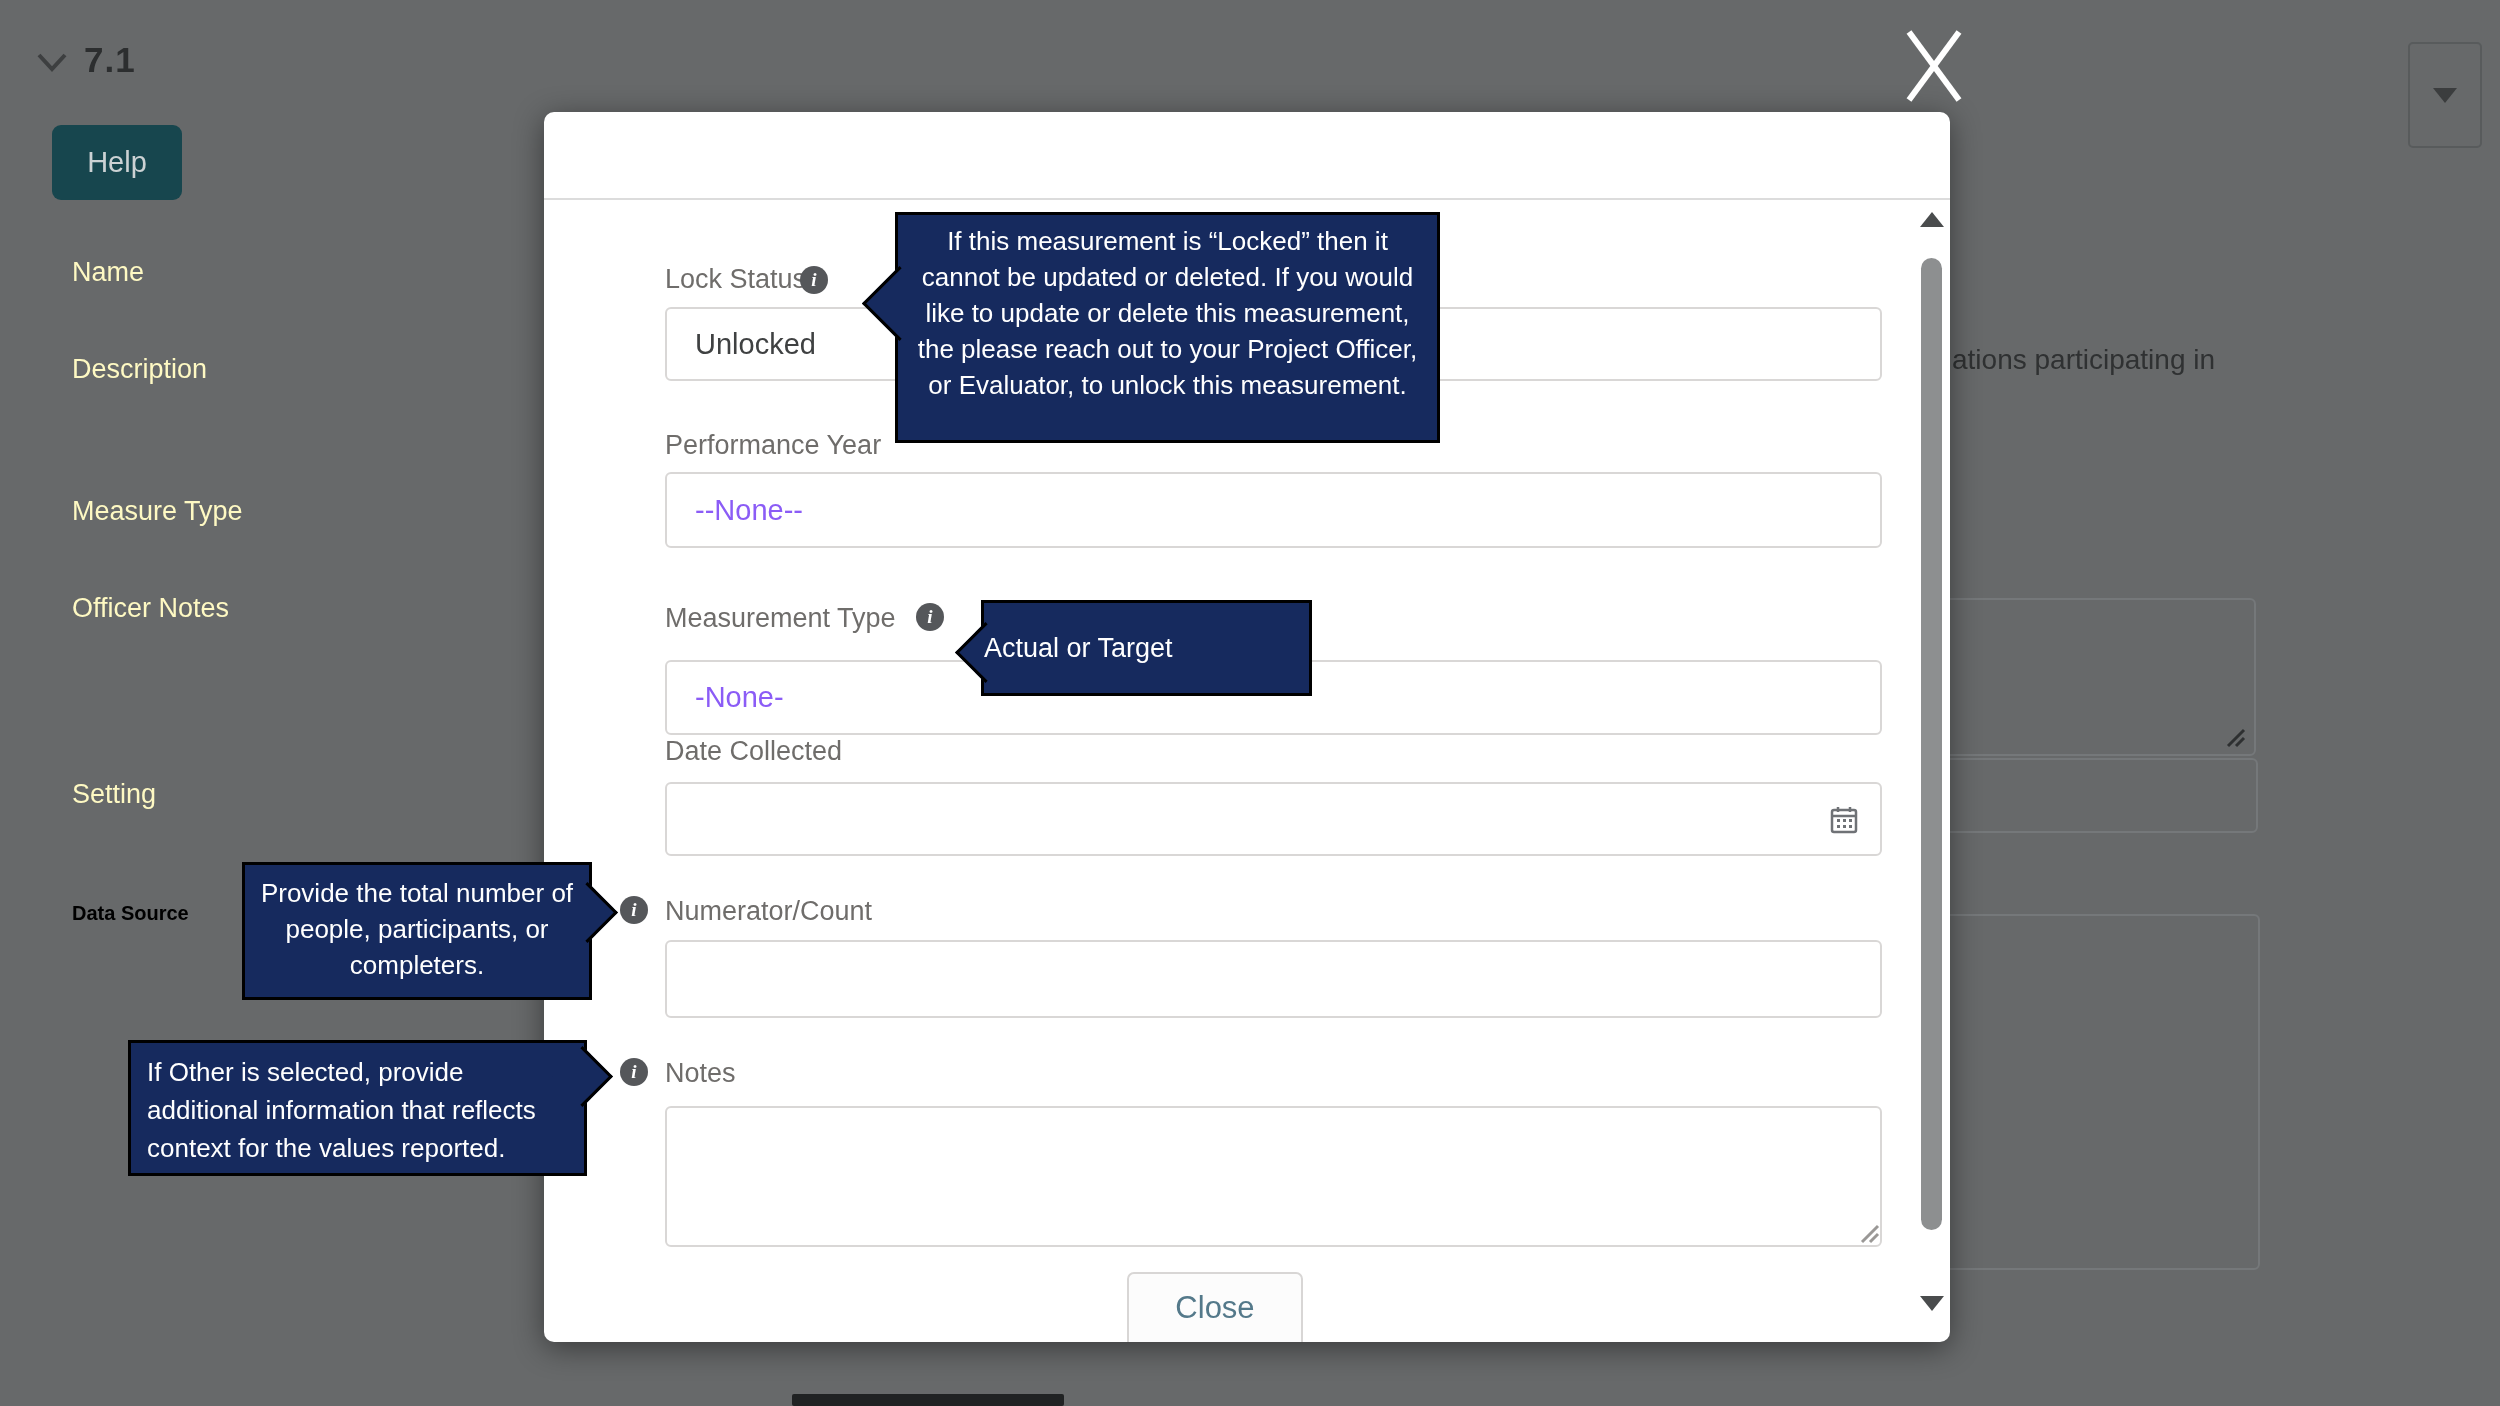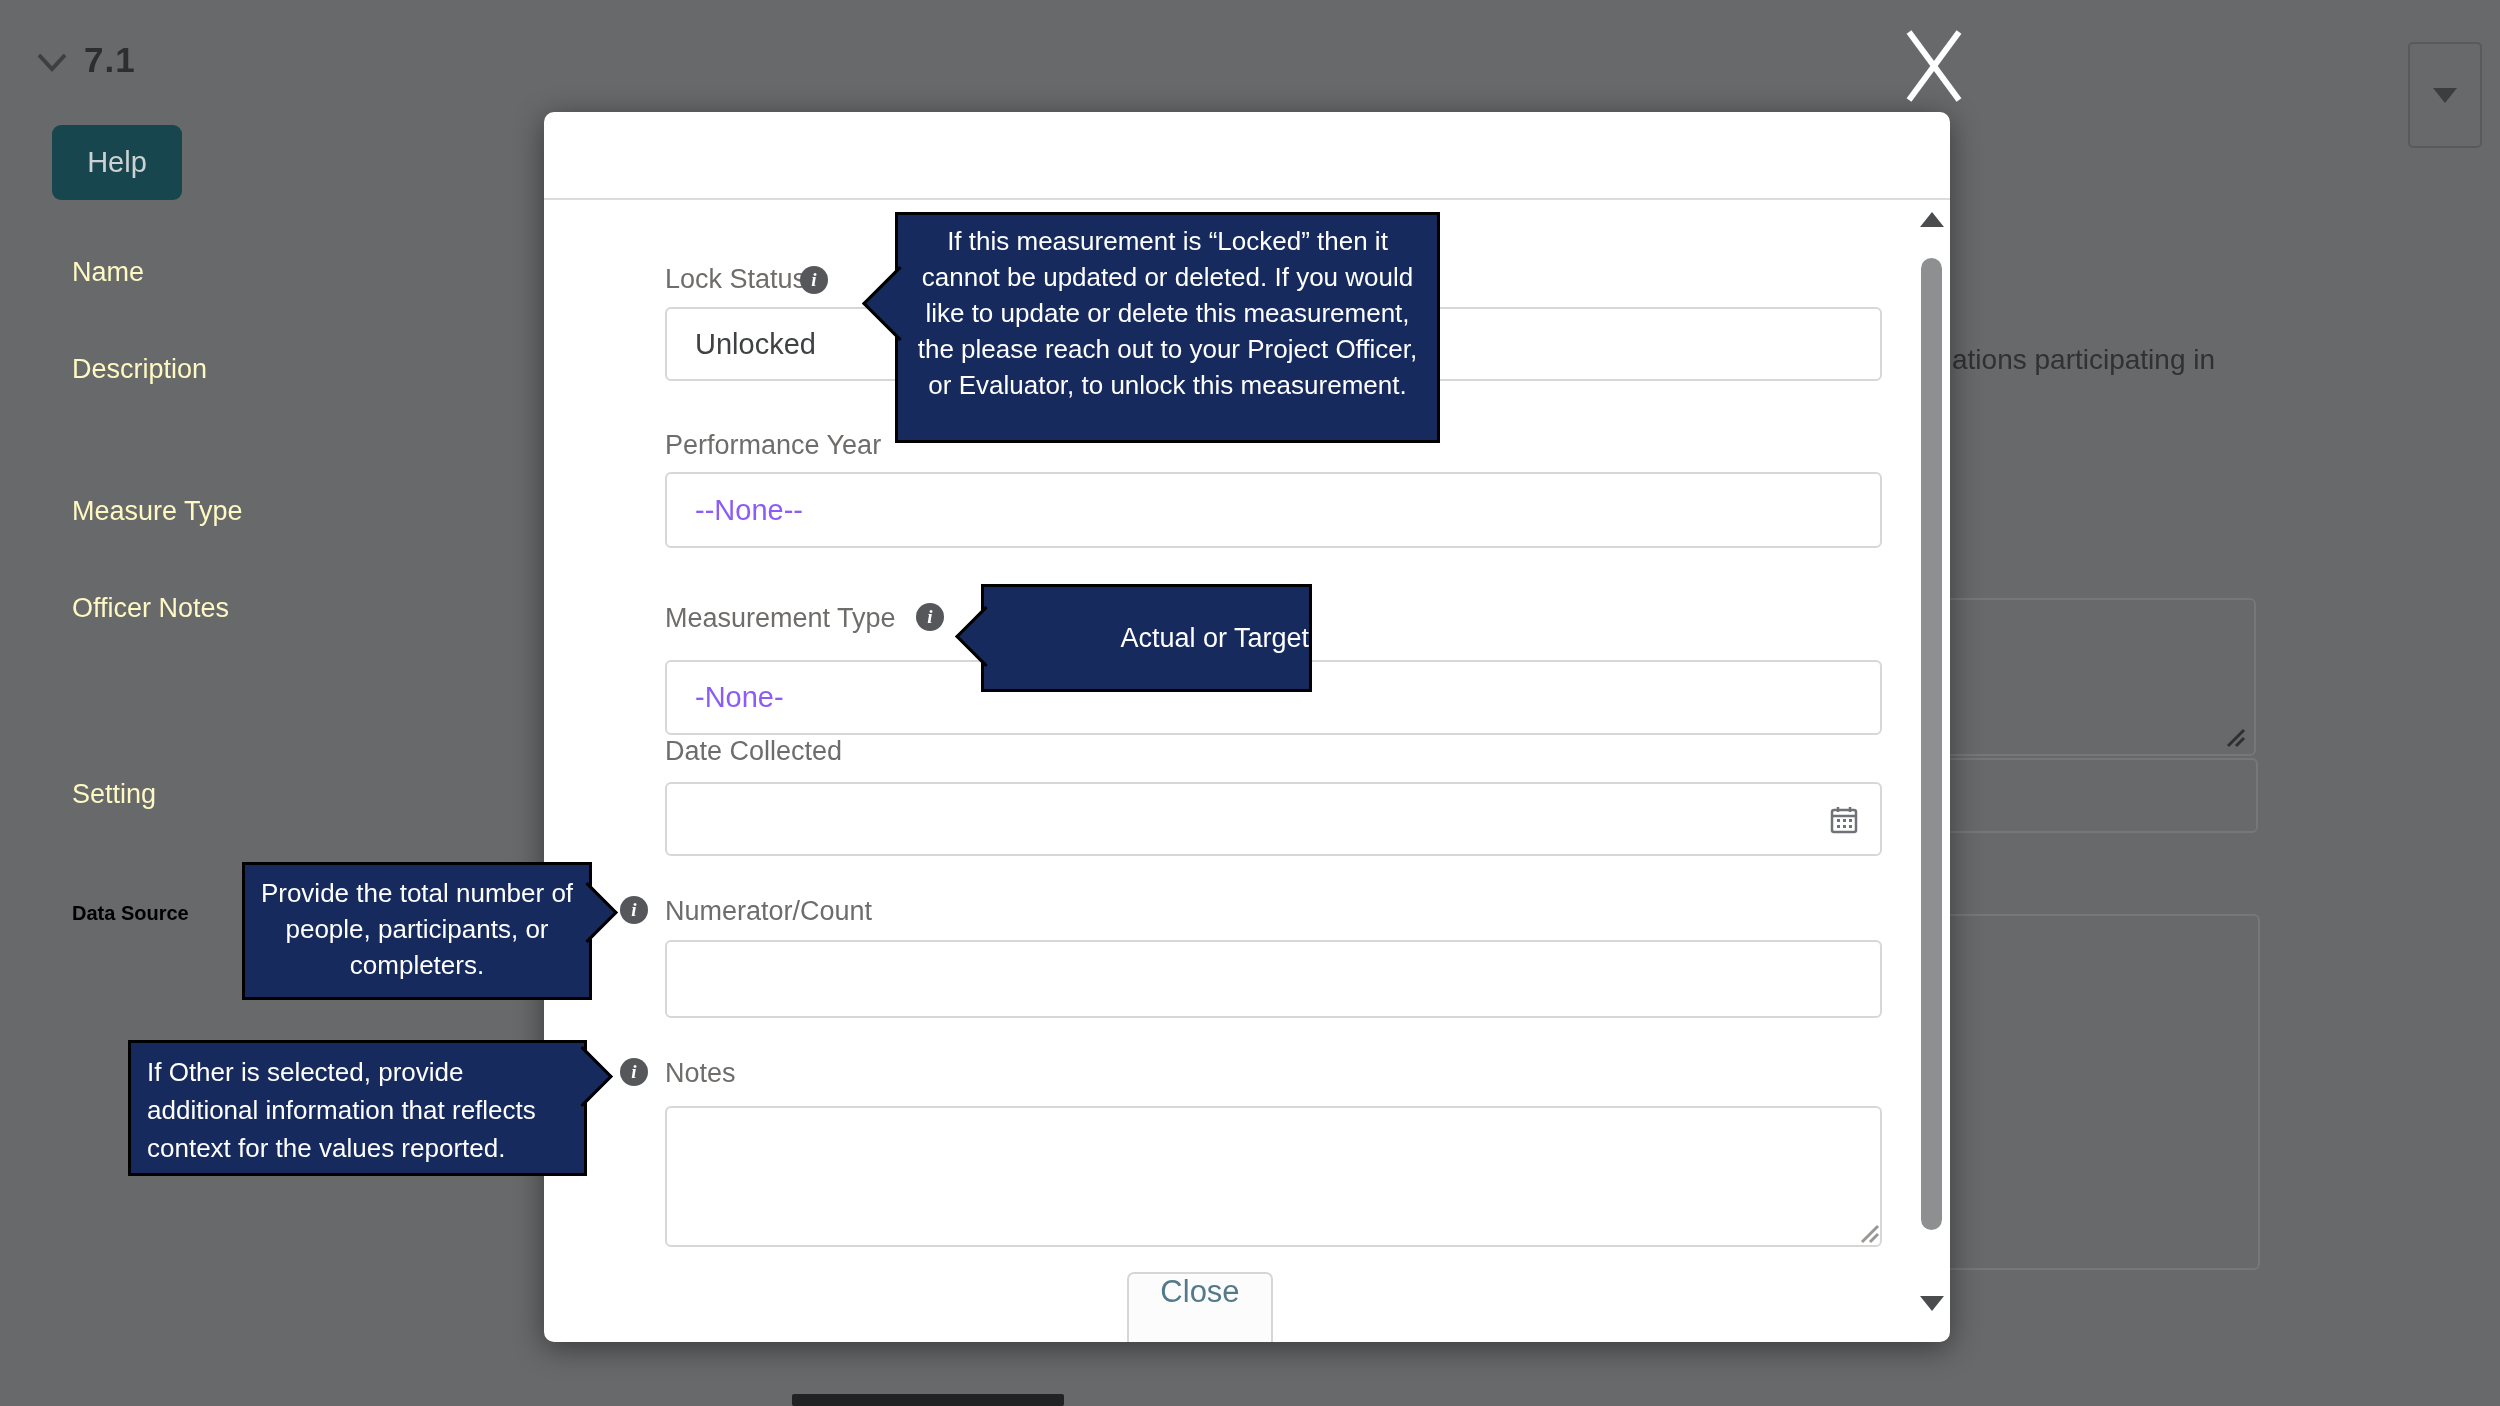--- a/index.html
+++ b/index.html
@@ -27,23 +27,23 @@
          border-radius:10px;box-shadow:0 6px 30px rgba(0,0,0,0.45);z-index:5;overflow:hidden;}
   .modal-divider{position:absolute;left:0;top:86px;width:100%;height:2px;background:#dcdcdc;}
   .fld-label{position:absolute;color:#6f6d6b;font-size:27px;white-space:nowrap;}
   .fld{position:absolute;left:121px;width:1217px;background:#fff;border:2px solid #d9d7d6;border-radius:6px;
        box-sizing:border-box;font-size:29px;display:flex;align-items:center;padding-left:28px;color:#8b5cf6;}
   .fld.dark{color:#3f4142;}
   .textarea-fld{align-items:flex-start;padding-top:12px;}
   .info-icon{position:absolute;width:28px;height:28px;border-radius:50%;background:#55575a;color:#fff;
              display:flex;align-items:center;justify-content:center;
              font-family:"Liberation Serif", serif;font-size:19px;font-weight:bold;font-style:italic;}
-  .close-btn{position:absolute;left:583px;top:1160px;width:146px;height:80px;background:#fcfcfc;
+  .close-btn{position:absolute;left:583px;top:1160px;width:176px;height:80px;background:#fcfcfc;
              border:2px solid #d8d6d5;border-radius:7px;color:#54798a;font-size:31px;
-             display:flex;align-items:flex-start;justify-content:center;box-sizing:border-box;}
+             display:flex;align-items:flex-start;justify-content:center;padding-top:16px;box-sizing:border-box;}
   .resize-handle{position:absolute;}
 
   
   .sb-thumb{position:absolute;left:1377px;top:146px;width:21px;height:972px;background:#8d8f90;border-radius:11px;}
   .sb-up{position:absolute;left:1376px;top:100px;width:0;height:0;border-left:12px solid transparent;
          border-right:12px solid transparent;border-bottom:15px solid #4a4c4d;}
   .sb-down{position:absolute;left:1376px;top:1184px;width:0;height:0;border-left:12px solid transparent;
            border-right:12px solid transparent;border-top:15px solid #4a4c4d;}
 
   
@@ -144,21 +144,21 @@
     <div class="sb-up"></div>
     <div class="sb-thumb"></div>
     <div class="sb-down"></div>
   </div>
 
   <div class="tip center" style="left:895px;top:212px;width:545px;height:231px;padding:8px 14px;">
     <div class="diamond left" style="width:50px;height:50px;left:-25px;top:62px;"></div>
     <div class="tip-inner">If this measurement is “Locked” then it cannot be updated or deleted. If you would like to update or delete this measurement, the please reach out to your Project Officer, or Evaluator, to unlock this measurement.</div>
   </div>
 
-  <div class="tip center" style="left:981px;top:584px;width:331px;height:108px;display:flex;align-items:center;justify-content:flex-end;font-size:27px;">
+  <div class="tip center" style="left:981px;top:600px;width:331px;height:96px;display:flex;align-items:center;justify-content:flex-start;font-size:27px;">
     <div class="diamond left" style="width:40px;height:40px;left:-20px;top:28px;"></div>
     <div class="tip-inner">Actual or Target</div>
   </div>
 
   <div class="tip" style="left:128px;top:1040px;width:459px;height:136px;padding:10px 16px;line-height:38px;">
     <div class="diamond right" style="width:40px;height:40px;right:-20px;top:12px;"></div>
     <div class="tip-inner">If Other is selected, provide additional information that reflects context for the values reported.</div>
   </div>
 
   <div class="tip center" style="left:242px;top:862px;width:350px;height:138px;padding:10px 12px;">

